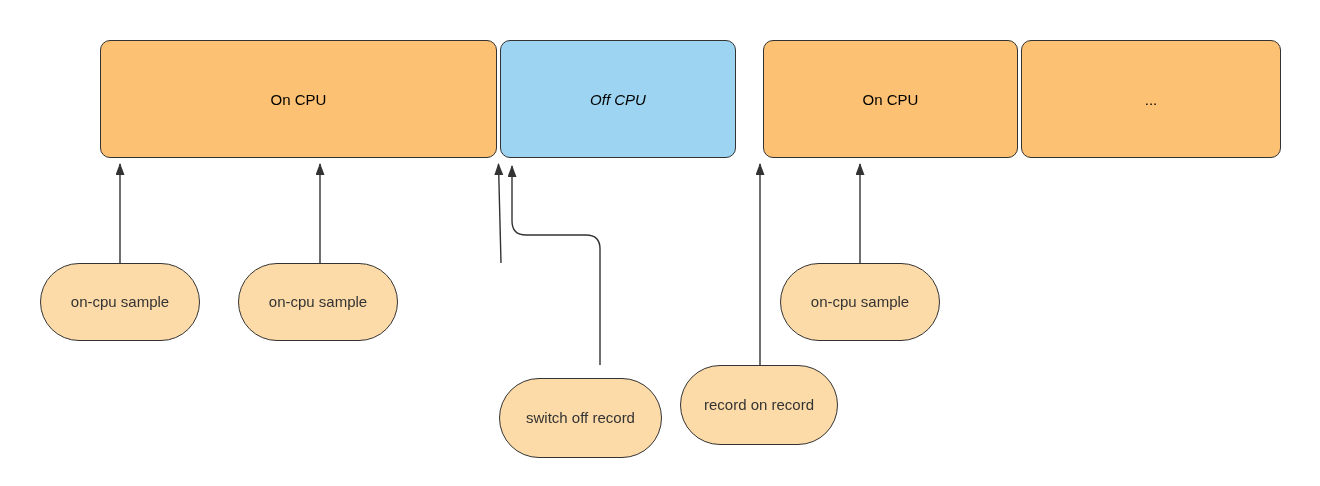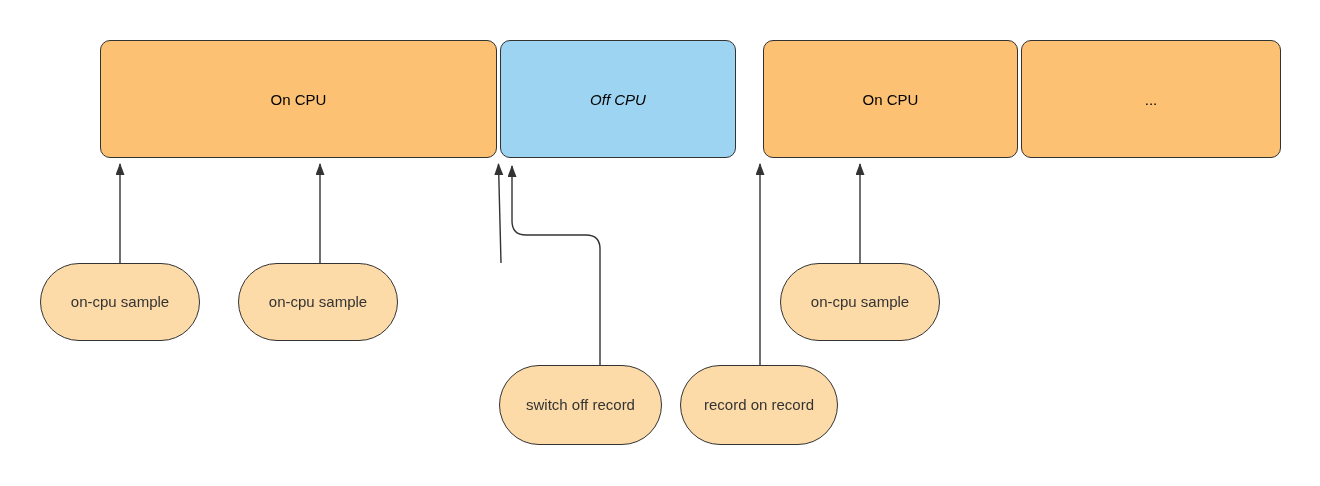--- a/index.html
+++ b/index.html
@@ -55,21 +55,21 @@
     line-height: 1.3;
     color: #333333;
     z-index: 2;
     padding: 0 18px;
   }
   .row-1 { top: 263px; height: 78px; border-radius: 39px; }
   .row-2 { top: 365px; height: 80px; border-radius: 40px; }
   .pill-on-cpu-1      { left: 40px;  width: 160px; }
   .pill-on-cpu-2      { left: 238px; width: 160px; }
   .pill-sched-switch  { left: 422px; width: 158px; }
-  .pill-switch-off    { left: 499px; width: 163px; }
+  .pill-switch-off    { left: 499px; width: 163px; margin-top: 13px; }
   .pill-switch-on     { left: 680px; width: 158px; }
   .pill-on-cpu-3      { left: 780px; width: 160px; }
 </style>
 </head>
 <body>
 
 <div class="canvas">
 
   <svg class="arrow-layer" width="1320" height="486" viewBox="0 0 1320 486">
     <defs>

